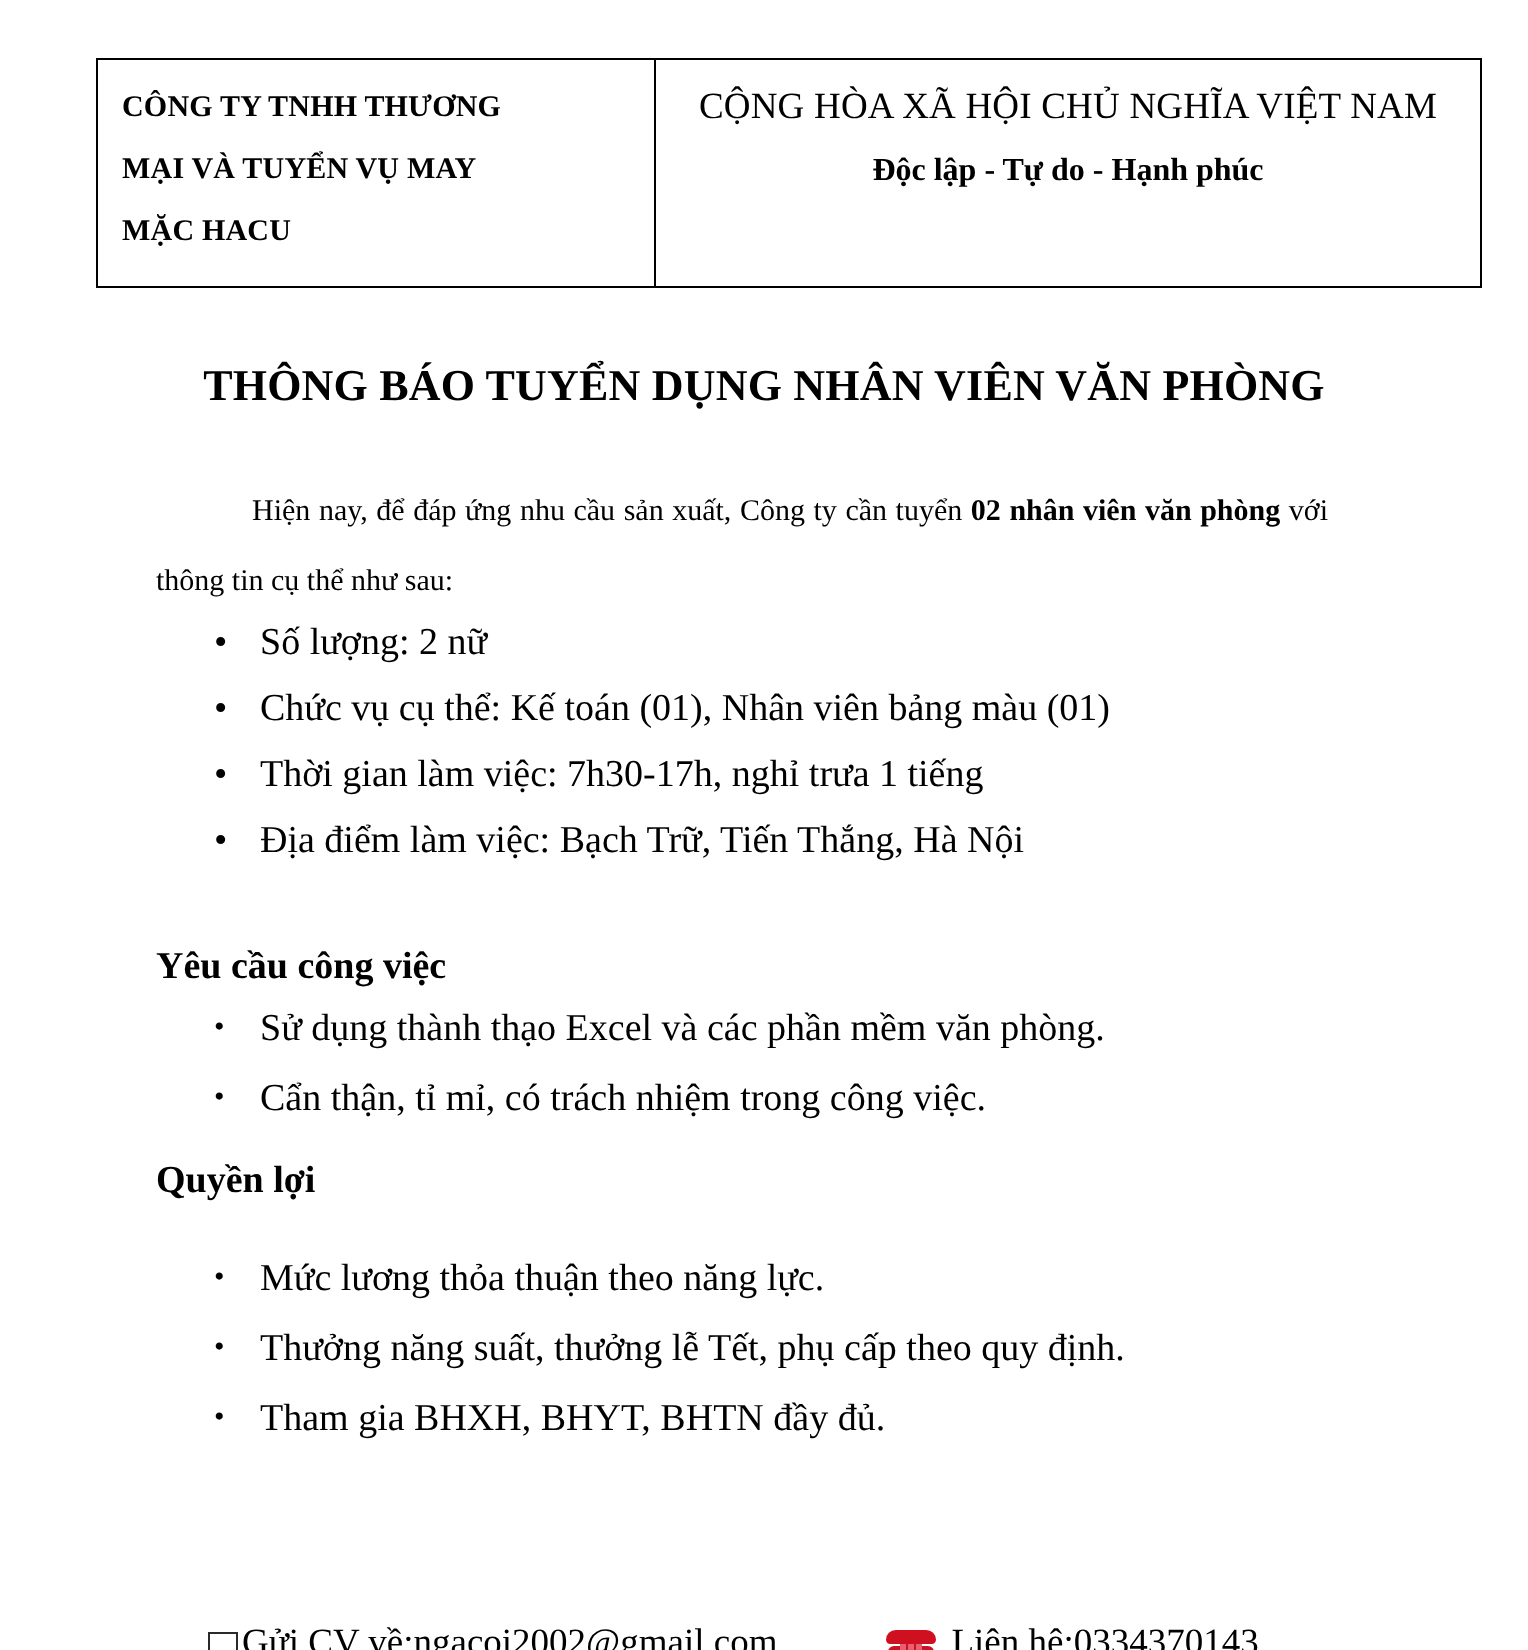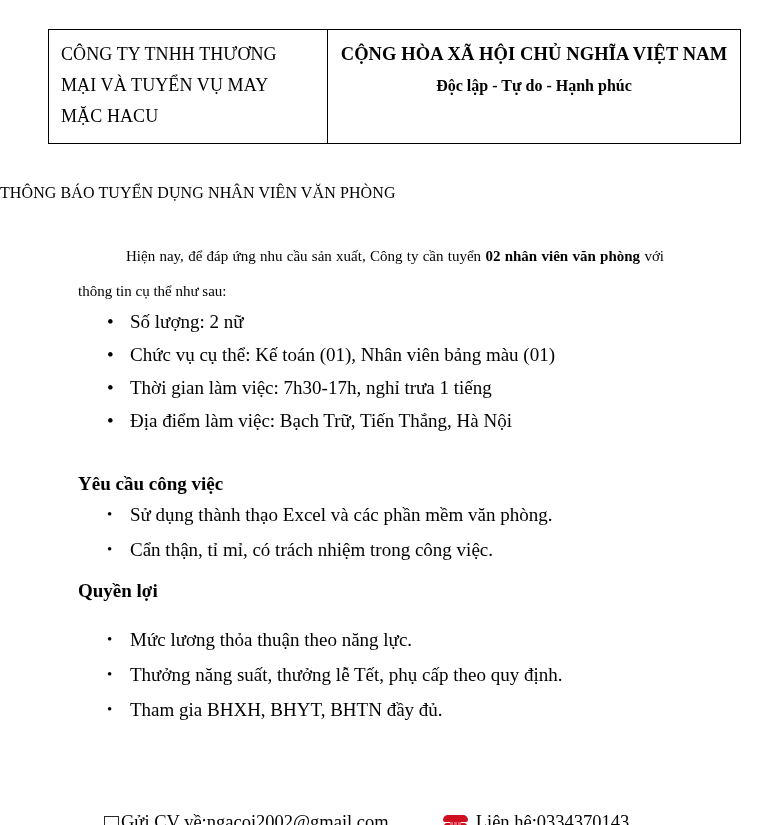--- a/index.html
+++ b/index.html
@@ -36,55 +36,55 @@
     vertical-align: top;
     padding: 0;
   }
   .hdr-cell-left { width: 278px; }
   .hdr-cell-right { width: 412px; }
 
   .org-lines {
     padding: 9px 10px 11px 12px;
   }
   .org-line {
-    font-weight: normal;
-    font-size: 18px;
+    font-weight: bold;
+    font-size: 15px;
     line-height: 31px;
     letter-spacing: 0.1px;
     white-space: nowrap;
   }
 
   .nation-block {
     padding: 9px 6px 11px 6px;
     text-align: center;
   }
   .nation-line-1 {
-    font-weight: bold;
+    font-weight: normal;
     font-size: 18.5px;
     line-height: 30px;
     letter-spacing: 0.1px;
     white-space: nowrap;
   }
   .nation-line-2 {
     font-weight: bold;
     font-size: 16px;
     line-height: 29px;
     margin-top: 2px;
     white-space: nowrap;
   }
 
   
   .doc-title {
     position: absolute;
     left: 0;
     right: 0;
     top: 180px;
-    text-align: left;
-    font-weight: normal;
-    font-size: 16px;
+    text-align: center;
+    font-weight: bold;
+    font-size: 22px;
     letter-spacing: 0.1px;
     line-height: 26px;
   }
 
   
   .intro {
     position: absolute;
     left: 78px;
     top: 224px;
     width: 586px;

